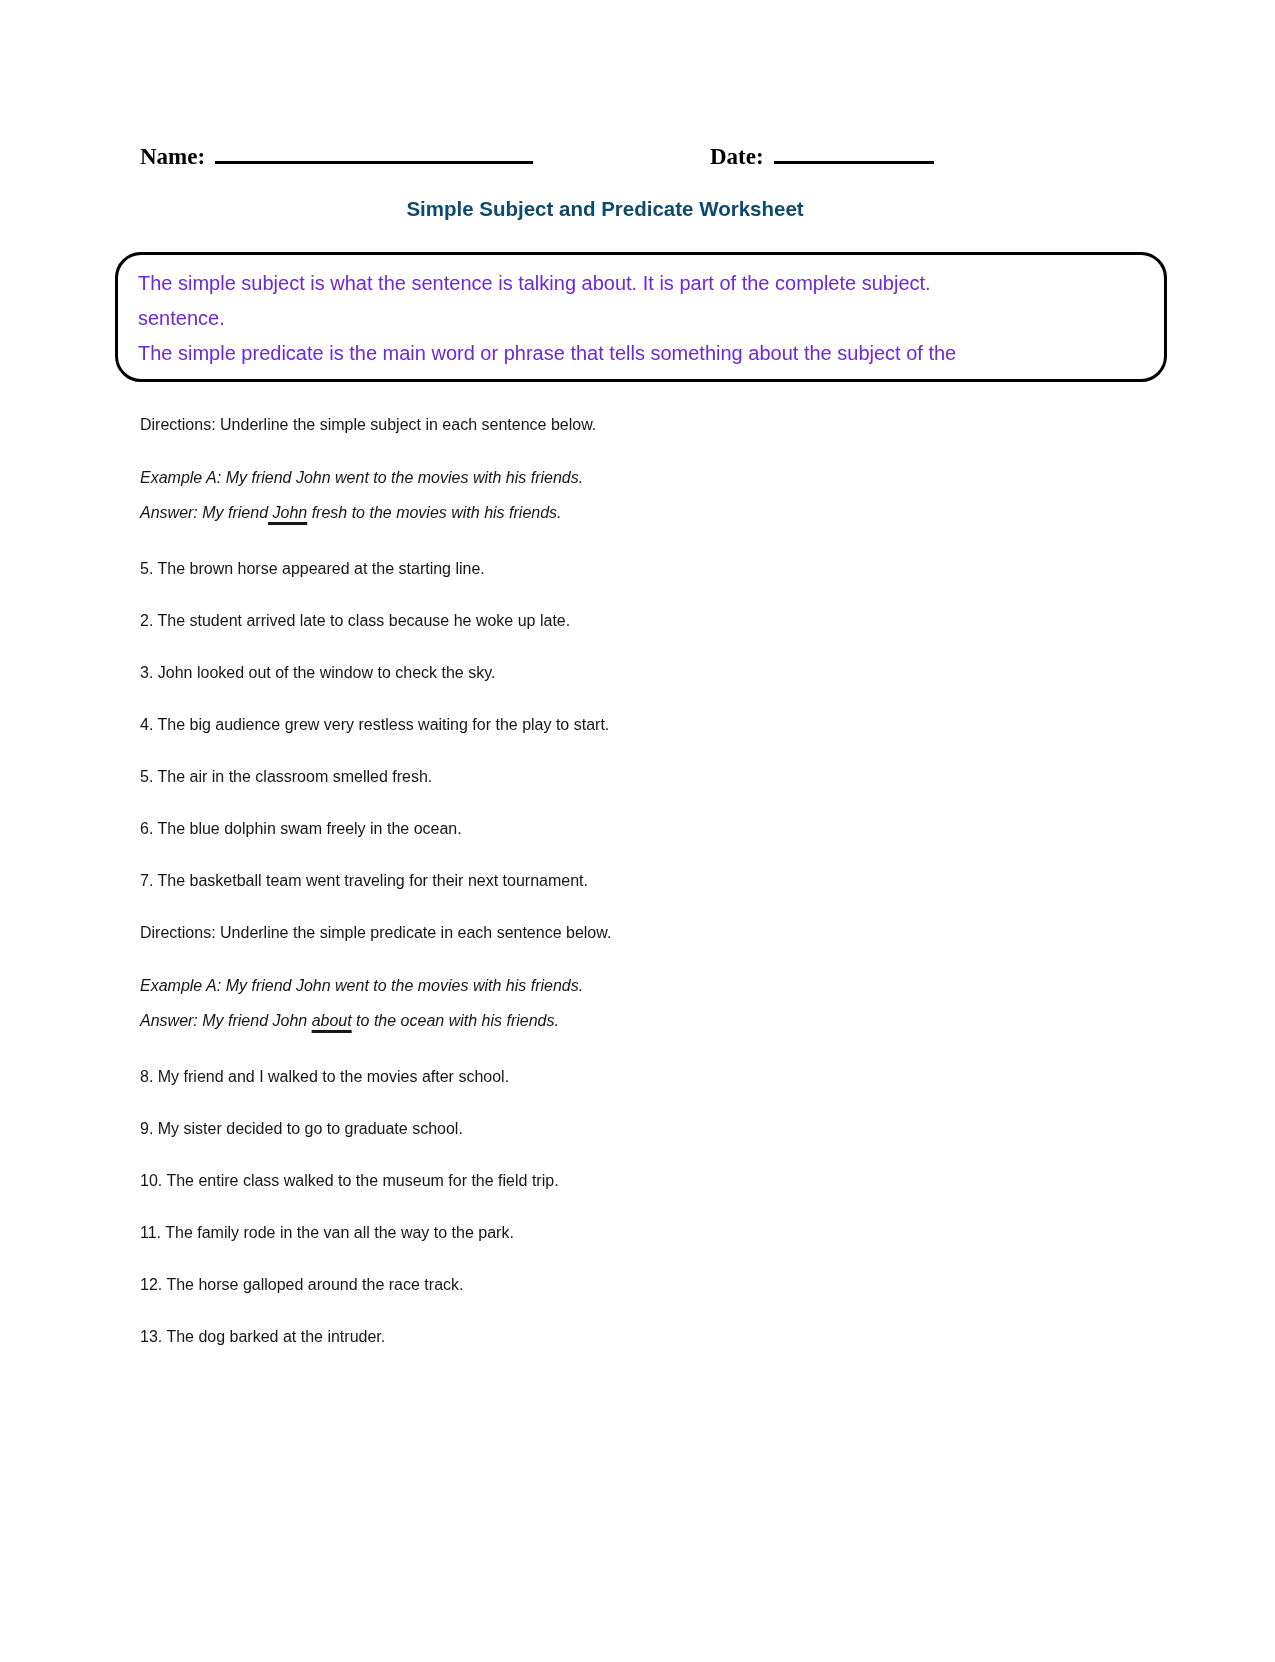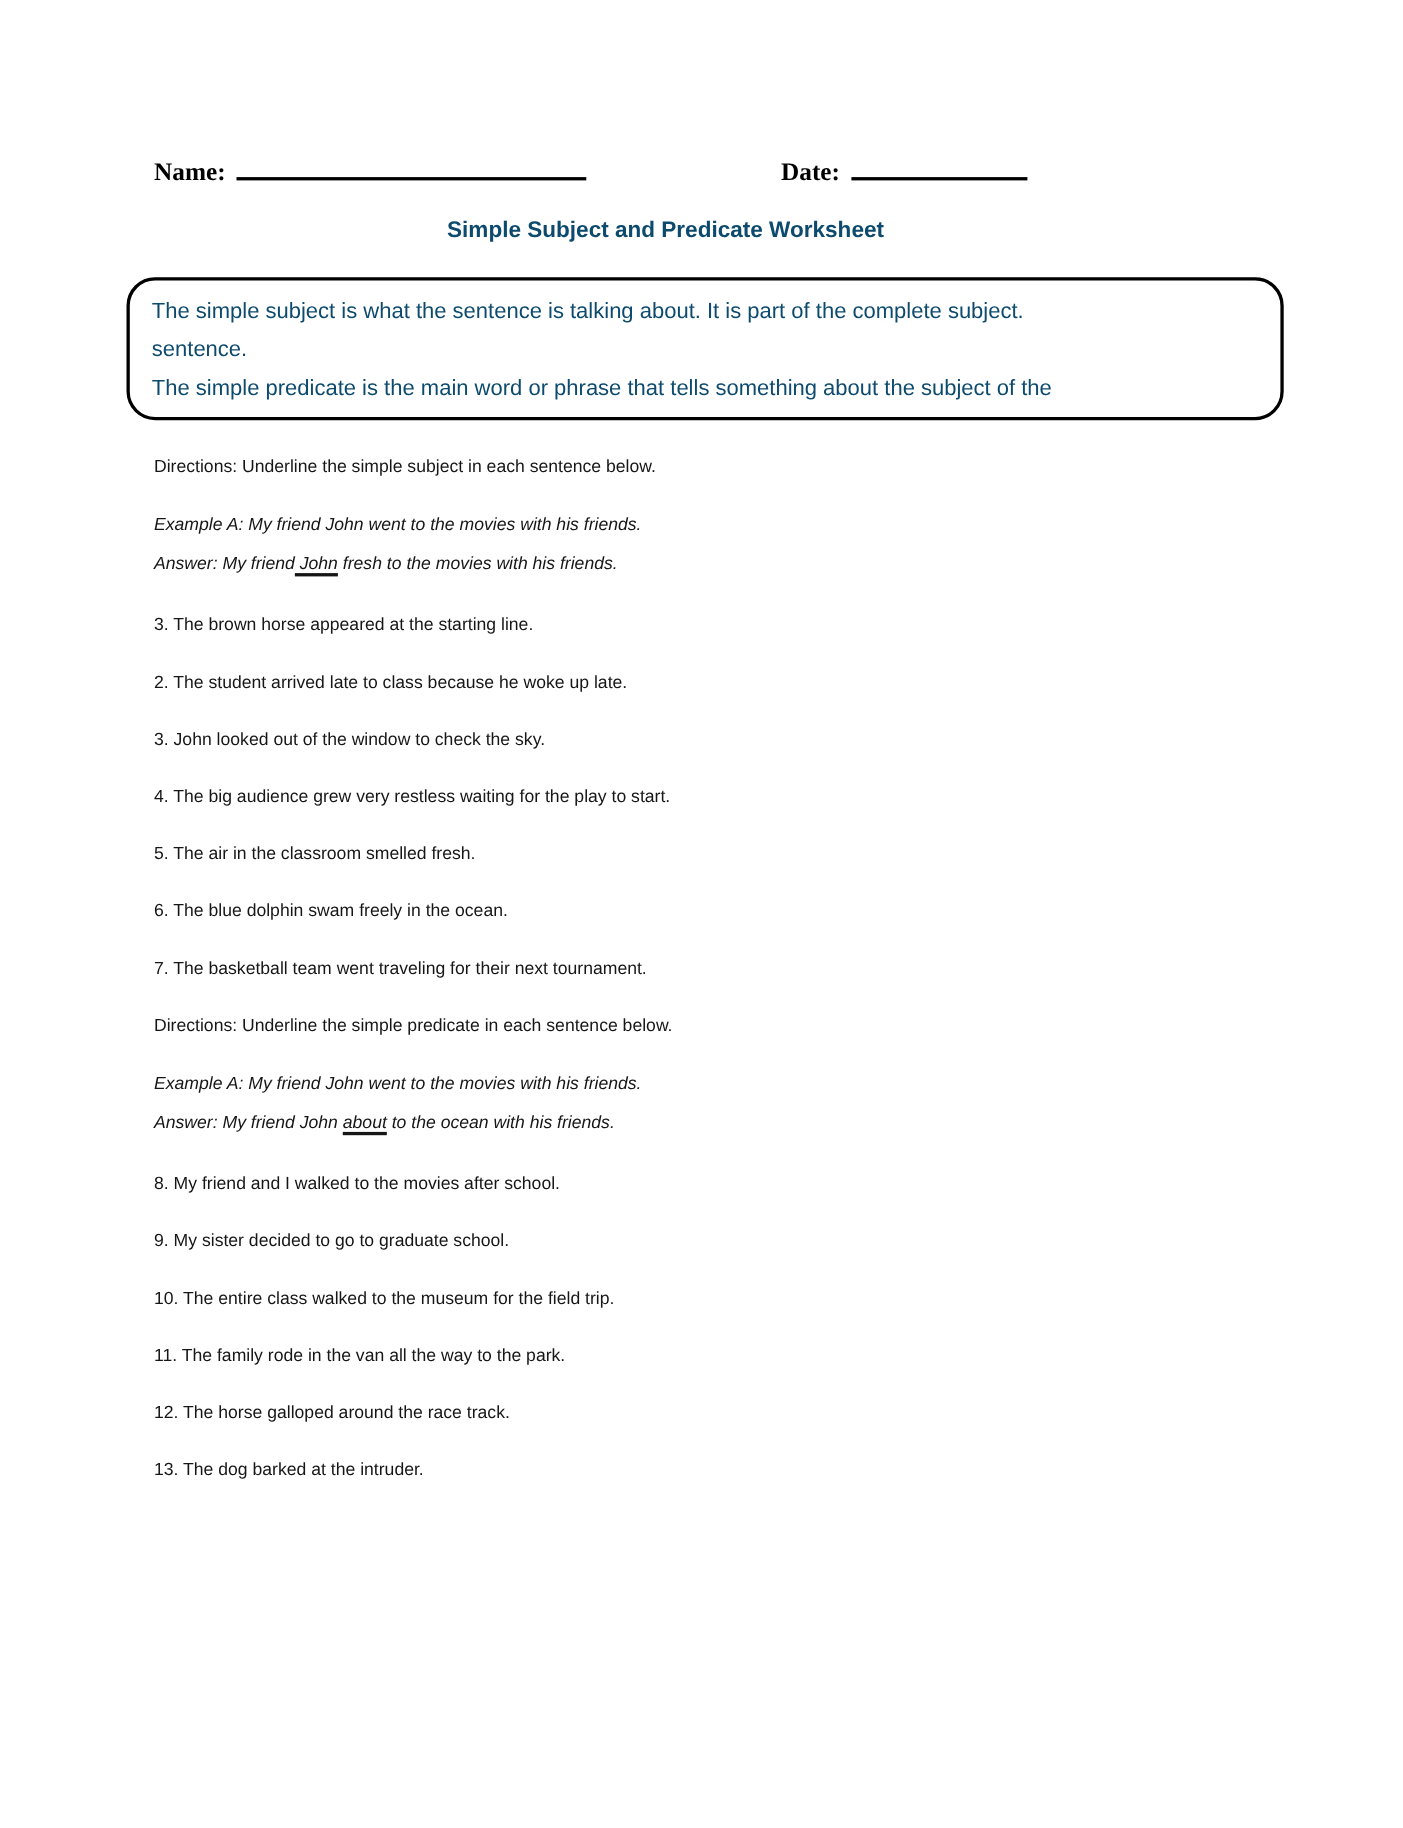--- a/index.html
+++ b/index.html
@@ -33,21 +33,21 @@
   .title {
     position:absolute; top:197px; left:0; width:1210px;
     text-align:center; font-size:20.5px; font-weight:bold; color:#0c4a6e;
   }
 
   
   .info-box {
     position:absolute; top:252px; left:115px; width:1052px; height:130px;
     border:3px solid #000; border-radius:26px;
     padding:11px 20px 0 20px;
-    font-size:20px; line-height:35px; color:#0c4a6e;
+    font-size:20px; line-height:35px; color:#6d28d9;
     background:#fff;
   }
 
   
   .content { position:absolute; top:412px; left:140px; width:1010px; font-size:16px; line-height:26px; }
   .para { margin-top:26px; }
   .para.first { margin-top:0; }
   .example { margin-top:22px; font-style:italic; line-height:35px; }
   .u {
     text-decoration:underline;
@@ -79,21 +79,21 @@
 
   <div class="content">
 
     <p class="para first">Directions: Underline the simple subject in each sentence below.</p>
 
     <div class="example">
       <div>Example A: My friend John went to the movies with his friends.</div>
       <div><span>Answer: My friend</span><span class="u"> John</span><span> fresh to the movies with his friends.</span></div>
     </div>
 
-    <p class="para">3. The brown horse appeared at the starting line.</p>
+    <p class="para">5. The brown horse appeared at the starting line.</p>
     <p class="para">2. The student arrived late to class because he woke up late.</p>
     <p class="para">3. John looked out of the window to check the sky.</p>
     <p class="para">4. The big audience grew very restless waiting for the play to start.</p>
     <p class="para">5. The air in the classroom smelled fresh.</p>
     <p class="para">6. The blue dolphin swam freely in the ocean.</p>
     <p class="para">7. The basketball team went traveling for their next tournament.</p>
 
     <p class="para">Directions: Underline the simple predicate in each sentence below.</p>
 
     <div class="example">

